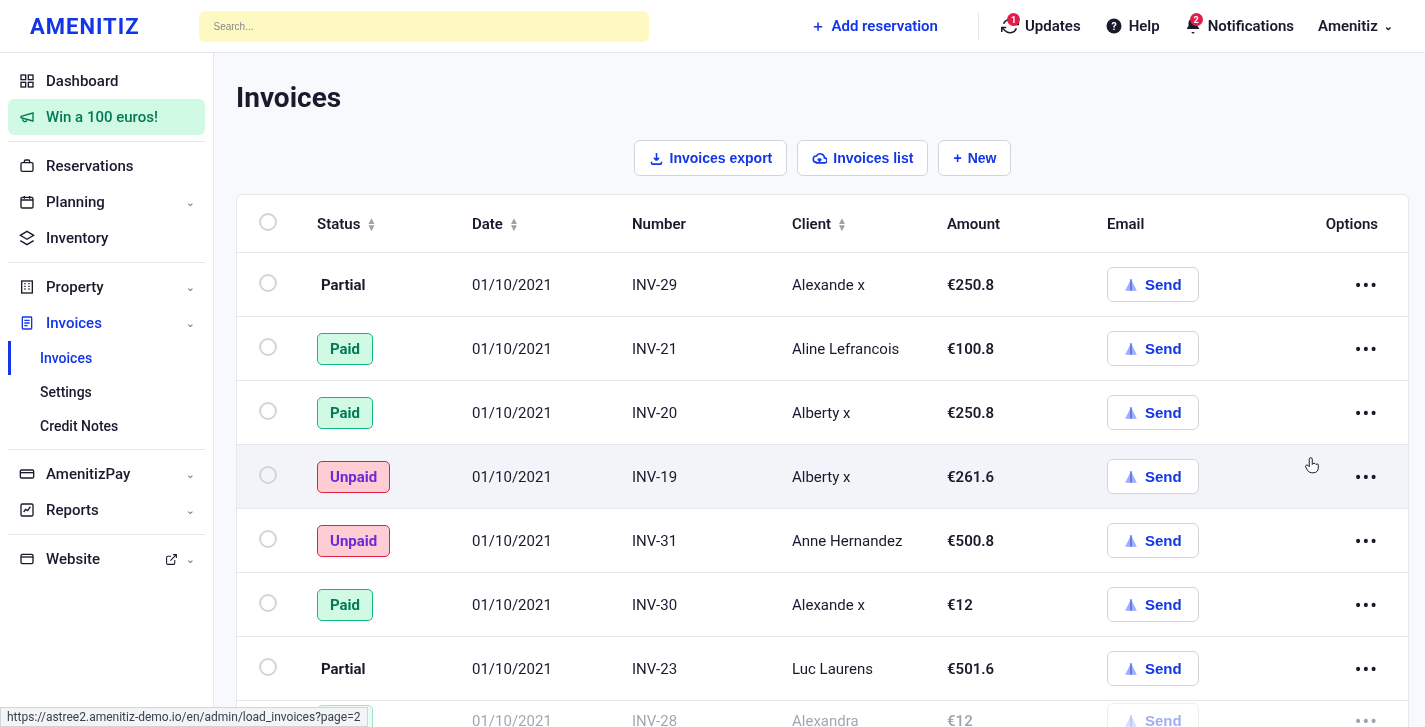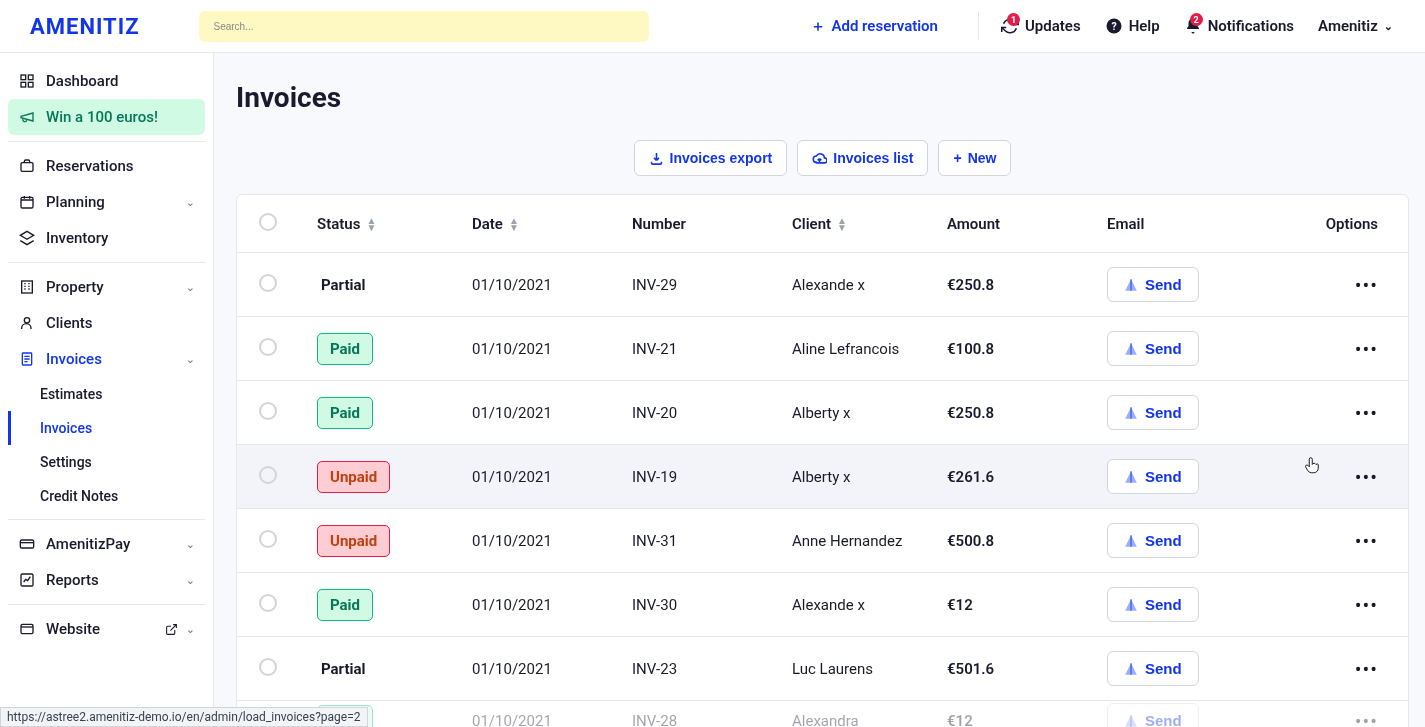--- a/index.html
+++ b/index.html
@@ -166,21 +166,21 @@
       margin-left: 12px;
     }
     .status-badge {
       padding: 6px 12px;
       border-radius: 5px;
       font-weight: 700;
       font-size: 15px;
       display: inline-block;
     }
     .status-paid { background: #d1fae5; border: 1px solid #10b981; color: #047857; }
-    .status-unpaid { background: #fecdd3; border: 1px solid #e11d48; color: #c2410c; }
+    .status-unpaid { background: #fecdd3; border: 1px solid #e11d48; color: #6d28d9; }
     .status-partial { font-weight: 700; padding-left: 4px; }
     .amount { font-weight: 600; }
     .send-btn {
       display: inline-flex;
       align-items: center;
       gap: 7px;
       padding: 8px 16px;
       background: #fff;
       border: 1px solid #d1d5db;
       border-radius: 6px;
@@ -313,40 +313,30 @@
     <div class="sidebar-item">
       <span class="sidebar-icon">
           <svg width="16" height="16" viewBox="0 0 24 24" fill="none" stroke="currentColor" stroke-width="2">
             <rect x="4" y="3" width="16" height="18"></rect>
             <path d="M8 7h2M14 7h2M8 11h2M14 11h2M8 15h2M14 15h2"></path>
           </svg>
         </span>
       <span>Property</span>
       <span class="sidebar-chevron">⌄</span>
     </div>
-    <div class="sidebar-item">
-      <span class="sidebar-icon">
-          <svg width="16" height="16" viewBox="0 0 24 24" fill="none" stroke="currentColor" stroke-width="2">
-            <circle cx="12" cy="8" r="4"></circle>
-            <path d="M4 21v-1a7 7 0 0114 0v1"></path>
-          </svg>
-        </span>
-      <span>Clients</span>
-    </div>
     <div class="sidebar-item active">
       <span class="sidebar-icon">
           <svg width="16" height="16" viewBox="0 0 24 24" fill="none" stroke="currentColor" stroke-width="2">
             <rect x="5" y="3" width="14" height="18" rx="1"></rect>
             <path d="M8 8h8M8 12h8M8 16h5"></path>
           </svg>
         </span>
       <span>Invoices</span>
       <span class="sidebar-chevron">⌄</span>
     </div>
-    <div class="sidebar-sub">Estimates</div>
     <div class="sidebar-sub active">Invoices</div>
     <div class="sidebar-sub">Settings</div>
     <div class="sidebar-sub">Credit Notes</div>
     <div class="sidebar-divider"></div>
     <div class="sidebar-item">
       <span class="sidebar-icon">
           <svg width="16" height="16" viewBox="0 0 24 24" fill="none" stroke="currentColor" stroke-width="2">
             <rect x="2" y="6" width="20" height="12" rx="2"></rect>
             <path d="M2 10h20"></path>
           </svg>

